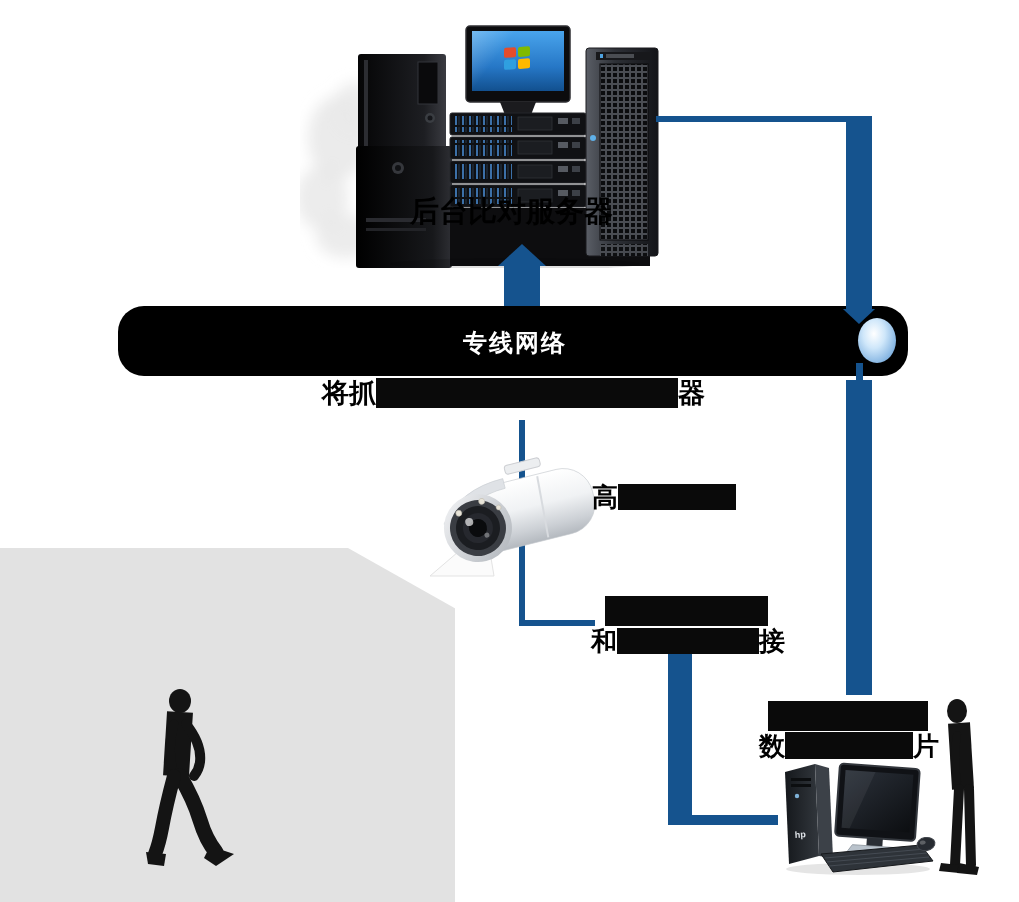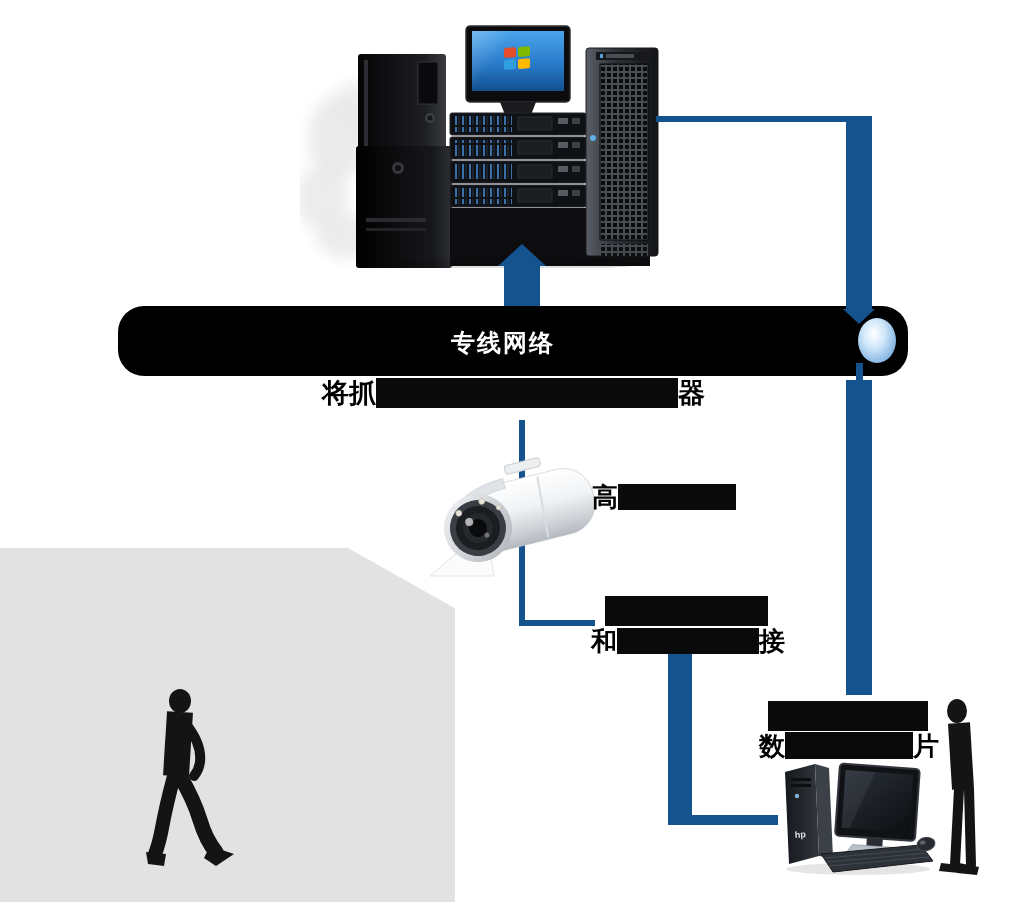--- a/index.html
+++ b/index.html
@@ -21,21 +21,21 @@
   .pipe-outline{position:absolute;left:118px;top:306px;width:790px;height:70px;background:#000;border-radius:26px;}
   .pipe-body{
     position:absolute;left:125px;top:318px;width:770px;height:45px;border-radius:20px;
     background:linear-gradient(to bottom,#7fb8e6 0%,#aednone 0%,#a8d7f6 14%,#8cc4ee 32%,#5f9cd6 58%,#2e6fb4 85%,#1d5fa6 100%);
   }
   .pipe-cap{
     position:absolute;left:858px;top:318px;width:38px;height:45px;border-radius:50%;
     background:radial-gradient(ellipse at 42% 35%,#ffffff 0%,#cfe7fa 35%,#8bb9e4 70%,#4c86c6 100%);
   }
   .pipe-label{
-    position:absolute;left:118px;top:327px;width:770px;text-align:center;
+    position:absolute;left:130px;top:327px;width:770px;text-align:center;
     color:#ffffff;font-size:24px;font-weight:bold;letter-spacing:2px;
   }
   
   .cap{position:absolute;color:#000;font-weight:bold;font-size:27px;line-height:1;white-space:nowrap;display:flex;align-items:center;}
   .blk{display:inline-block;background:#0a0a0a;}
   .title-cap{position:absolute;color:#000;font-weight:bold;font-size:29px;white-space:nowrap;}
 </style>
 </head>
 <body>
 
@@ -275,20 +275,21 @@
       <ellipse cx="24" cy="14" rx="10" ry="12" stroke="none"></ellipse>
       <path d="M26,26 L30,92" stroke-width="22" fill="none"></path>
       <path d="M24,38 Q20,60 24,84" stroke-width="8" fill="none" stroke-linecap="round"></path>
       <path d="M26,92 L22,168" stroke-width="10" fill="none" stroke-linecap="round"></path>
       <path d="M36,92 L38,168" stroke-width="10" fill="none" stroke-linecap="round"></path>
       <polygon points="8,166 26,168 26,176 6,174" stroke="none"></polygon>
       <polygon points="26,166 46,170 44,178 24,176" stroke="none"></polygon>
     </g>
   </svg>
 
+  <div class="title-cap" style="left:410px;top:192px;font-size:29px;">后台比对服务器</div>
 
   <div class="cap" style="left:322px;top:378px;">
     <span>将抓</span>
       <span class="blk" style="width:302px;height:30px;"></span>
       <span>器</span>
   </div>
 
   <div class="cap" style="left:592px;top:484px;font-size:26px;">
     <span>高</span>
       <span class="blk" style="width:118px;height:26px;"></span>

